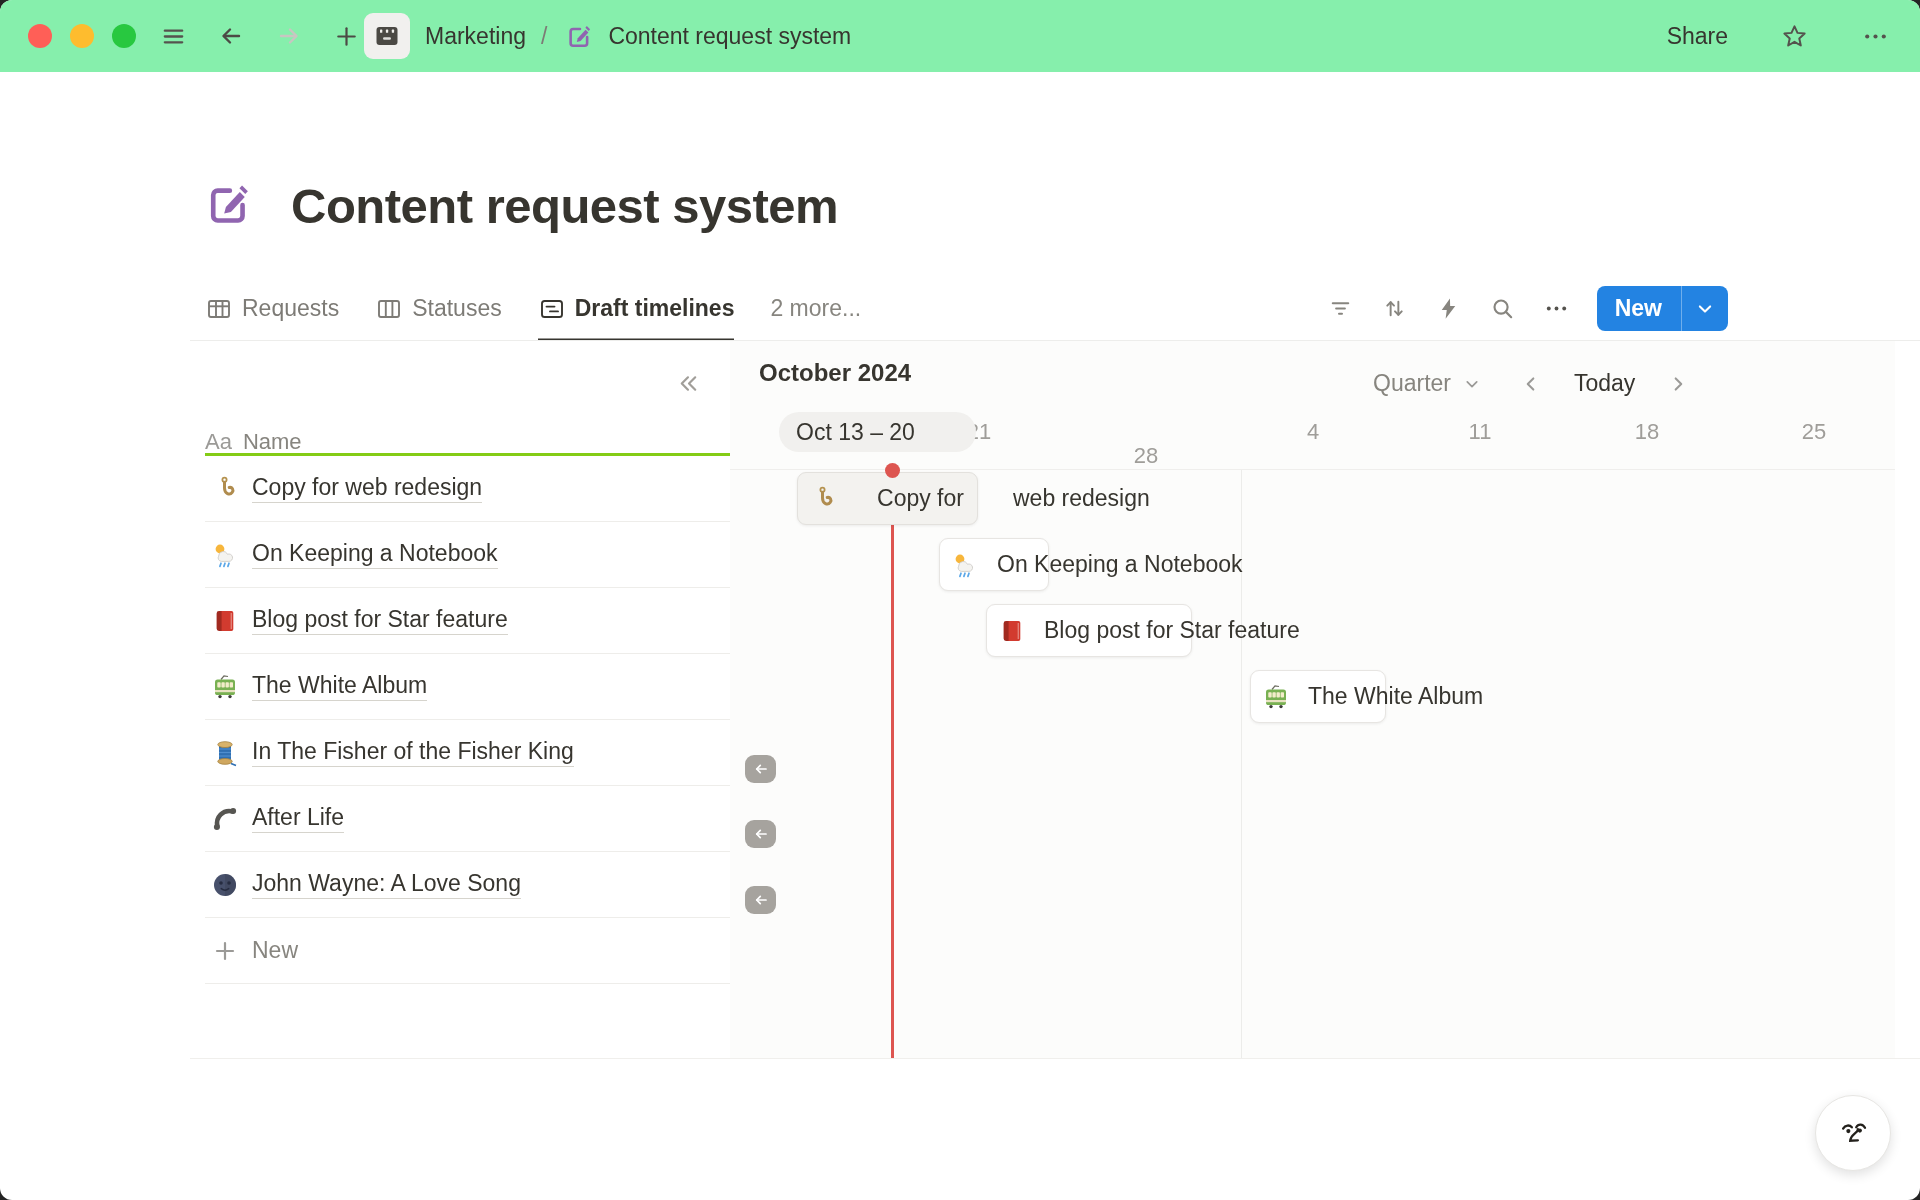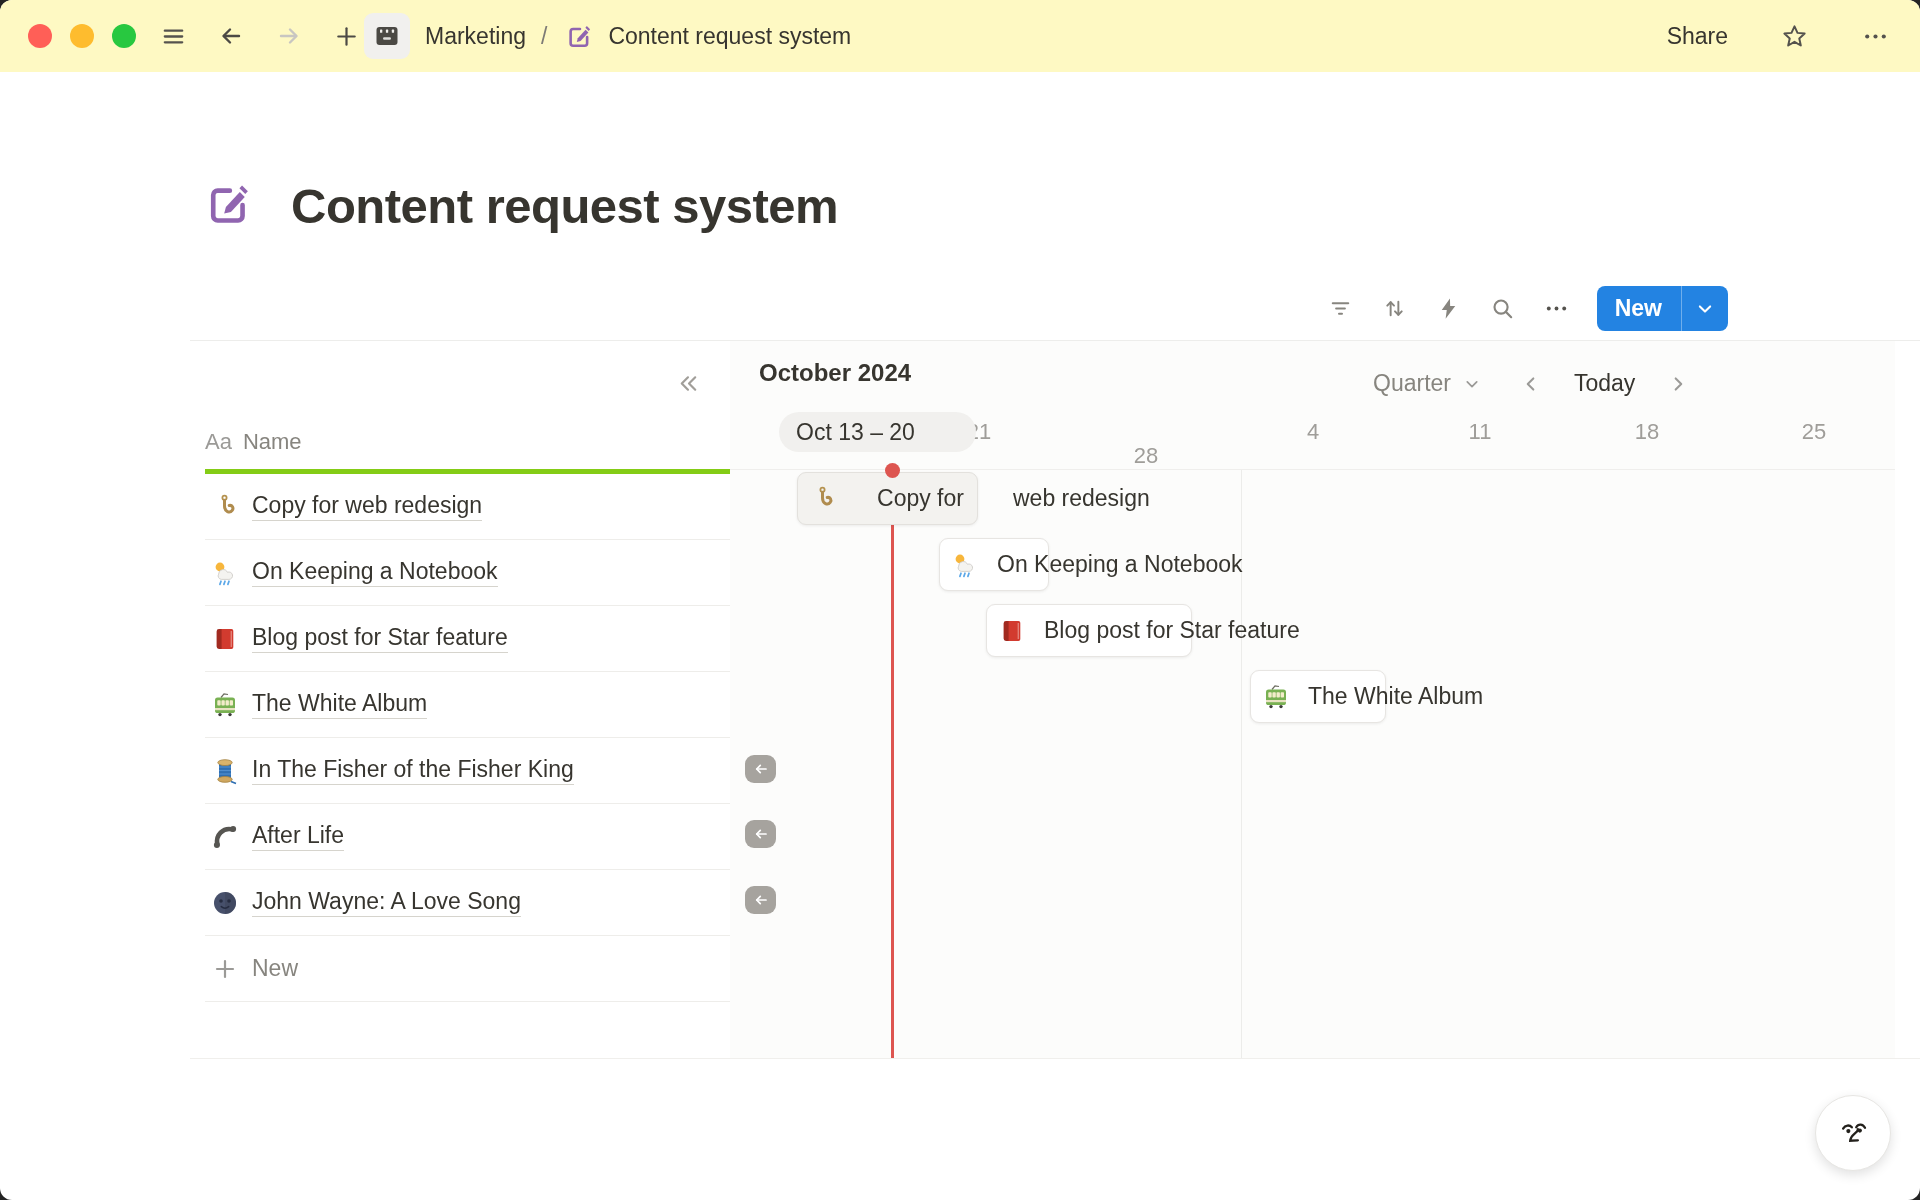--- a/index.html
+++ b/index.html
@@ -1,21 +1,21 @@
 <!DOCTYPE html>
 <html><head>
 <meta charset="utf-8">
 <style>
   html,body{margin:0;padding:0;background:#242424;}
   body{font-family:"Liberation Sans", sans-serif;-webkit-font-smoothing:antialiased;}
   .window{position:relative;width:1920px;height:1200px;background:#ffffff;border-radius:12px;overflow:hidden;color:#37352f;}
   .abs{position:absolute;}
   svg{display:block;}
   
-  .titlebar{position:absolute;left:0;top:0;width:100%;height:72px;background:#fef9c3;}
+  .titlebar{position:absolute;left:0;top:0;width:100%;height:72px;background:#86efac;}
   .lights{position:absolute;left:28px;top:24px;display:flex;gap:18px;}
   .light{width:24px;height:24px;border-radius:50%;}
   .nav-cluster{position:absolute;left:160px;top:0;height:72px;display:flex;align-items:center;gap:30px;}
   .crumbs{position:absolute;left:364px;top:0;height:72px;display:flex;align-items:center;gap:15px;font-size:23px;color:#37352f;}
   .box-btn{width:46px;height:46px;border-radius:9px;background:#f1f0ee;display:flex;align-items:center;justify-content:center;}
   .tb-right{position:absolute;right:30px;top:0;height:72px;display:flex;align-items:center;gap:52px;}
   .share{font-size:23px;color:#37352f;}
   
   .page-icon{left:205px;top:180px;}
   .page-title{left:291px;top:178px;font-size:49px;font-weight:700;letter-spacing:-0.5px;color:#37352f;white-space:nowrap;}
@@ -30,21 +30,21 @@
   .newbtn{display:flex;align-items:center;height:45px;background:#2383e2;border-radius:8px;color:#fff;cursor:pointer;}
   .newbtn .lbl{font-size:23px;font-weight:600;padding:0 19px 0 18px;}
   .newbtn .sep{width:1px;height:45px;background:rgba(255,255,255,0.35);}
   .newbtn .chev{padding:0 11px;}
   
   .left-panel{position:absolute;left:190px;top:341px;width:564px;height:717px;background:#fff;}
   .collapse{position:absolute;left:484px;top:28px;}
   .thead{position:absolute;left:15px;top:74px;height:54px;display:flex;align-items:center;gap:11px;}
   .aa{font-size:22px;color:#9b9a97;}
   .thead .name{font-size:22px;color:#87857f;}
-  .rows{position:absolute;left:15px;top:128px;right:0;border-top:5px solid #84cc16;}
+  .rows{position:absolute;left:15px;top:112px;right:0;border-top:3px solid #84cc16;}
   .row{height:65px;border-bottom:1px solid #eeedea;display:flex;align-items:center;gap:13px;padding-left:6px;}
   .row-label{font-size:23px;font-weight:500;color:#37352f;border-bottom:1.6px solid #d6d4cd;padding-bottom:1px;white-space:nowrap;}
   .newrow{height:65px;border-bottom:1px solid #eeedea;display:flex;align-items:center;gap:13px;padding-left:6px;color:#87857f;font-size:23px;}
   .vdivider{position:absolute;left:754px;top:341px;width:1px;height:717px;background:#e9e8e5;}
   
   .right-panel{position:absolute;left:730px;top:341px;width:1165px;height:717px;background:#fcfcfb;overflow:hidden;}
   .tl-month{position:absolute;left:29px;top:18px;font-size:24px;font-weight:600;color:#37352f;white-space:nowrap;}
   .opencal{position:absolute;left:306px;top:19px;width:312px;height:47px;background:#fff;border:1px solid #e5e4e1;border-radius:10px;display:flex;align-items:center;gap:13px;padding-left:18px;box-sizing:border-box;box-shadow:0 1px 2px rgba(15,15,15,0.04);}
   .opencal .t{font-size:23px;font-weight:500;color:#37352f;}
   .qsel{position:absolute;left:643px;top:19px;height:47px;display:flex;align-items:center;gap:9px;color:#87857f;font-size:23px;}
@@ -322,20 +322,41 @@
         </svg>
     </div>
   </div>
 
   <svg class="abs page-icon" width="48" height="48">
       <use href="#i-compose"></use>
     </svg>
   <div class="abs page-title">Content request system</div>
 
   <div class="tabbar">
+    <div class="tabs">
+      <div class="tab">
+        <svg class="emoji-s" width="26" height="26">
+            <use href="#i-tbl"></use>
+          </svg>
+        <span>Requests</span>
+      </div>
+      <div class="tab">
+        <svg class="emoji-s" width="26" height="26">
+            <use href="#i-board"></use>
+          </svg>
+        <span>Statuses</span>
+      </div>
+      <div class="tab active">
+        <svg class="emoji-s" width="26" height="26">
+            <use href="#i-tline"></use>
+          </svg>
+        <span>Draft timelines</span>
+      </div>
+      <div class="tab more">2 more...</div>
+    </div>
     <div class="controls">
       <svg width="27" height="27">
           <use href="#i-filter"></use>
         </svg>
       <svg width="27" height="27">
           <use href="#i-sort"></use>
         </svg>
       <svg width="27" height="27">
           <use href="#i-bolt"></use>
         </svg>

